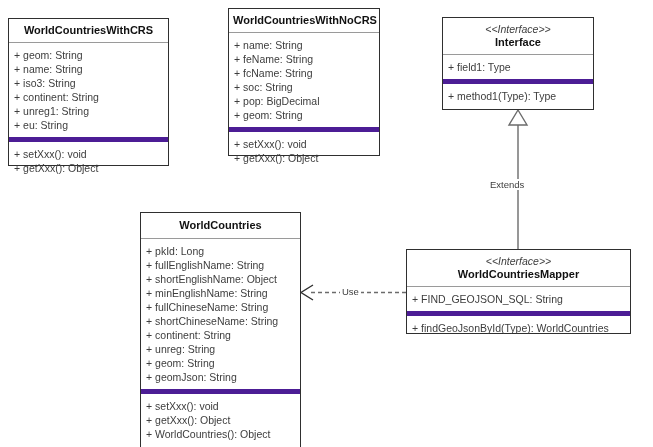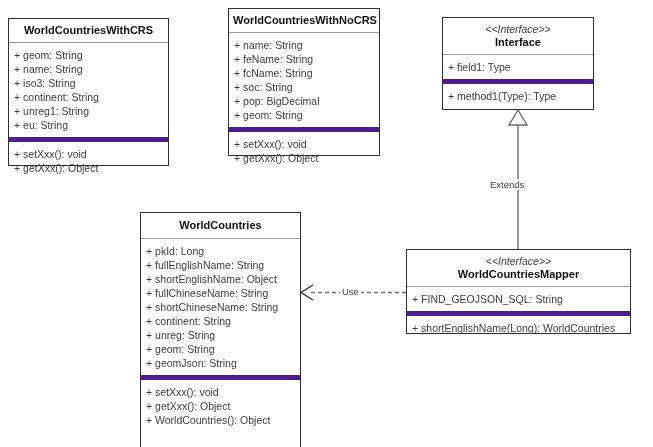--- a/index.html
+++ b/index.html
@@ -151,20 +151,21 @@
 </div>
 
 <div class="uml-class" id="box-worldcountries">
   <div class="uml-header">
     <span>WorldCountries</span>
   </div>
   <div class="uml-compartment">
     <div class="uml-row">+ pkId: Long</div>
     <div class="uml-row">+ fullEnglishName: String</div>
     <div class="uml-row">+ shortEnglishName: Object</div>
+    <div class="uml-row">+ minEnglishName: String</div>
     <div class="uml-row">+ fullChineseName: String</div>
     <div class="uml-row">+ shortChineseName: String</div>
     <div class="uml-row">+ continent: String</div>
     <div class="uml-row">+ unreg: String</div>
     <div class="uml-row">+ geom: String</div>
     <div class="uml-row">+ geomJson: String</div>
   </div>
   <div class="uml-compartment last">
     <div class="uml-row">+ setXxx(): void</div>
     <div class="uml-row">+ getXxx(): Object</div>
@@ -174,18 +175,18 @@
 
 <div class="uml-class" id="box-wcmapper">
   <div class="uml-header">
     <span class="stereotype">&lt;&lt;Interface&gt;&gt;</span>
     <span>WorldCountriesMapper</span>
   </div>
   <div class="uml-compartment">
     <div class="uml-row">+ FIND_GEOJSON_SQL: String</div>
   </div>
   <div class="uml-compartment last">
-    <div class="uml-row">+ shortEnglishName(Long): WorldCountries</div>
+    <div class="uml-row">+ findGeoJsonById(Type): WorldCountries</div>
   </div>
 </div>
 
 <div class="edge-label" id="label-extends">Extends</div>
 <div class="edge-label" id="label-use">Use</div>
 
 </body></html>

